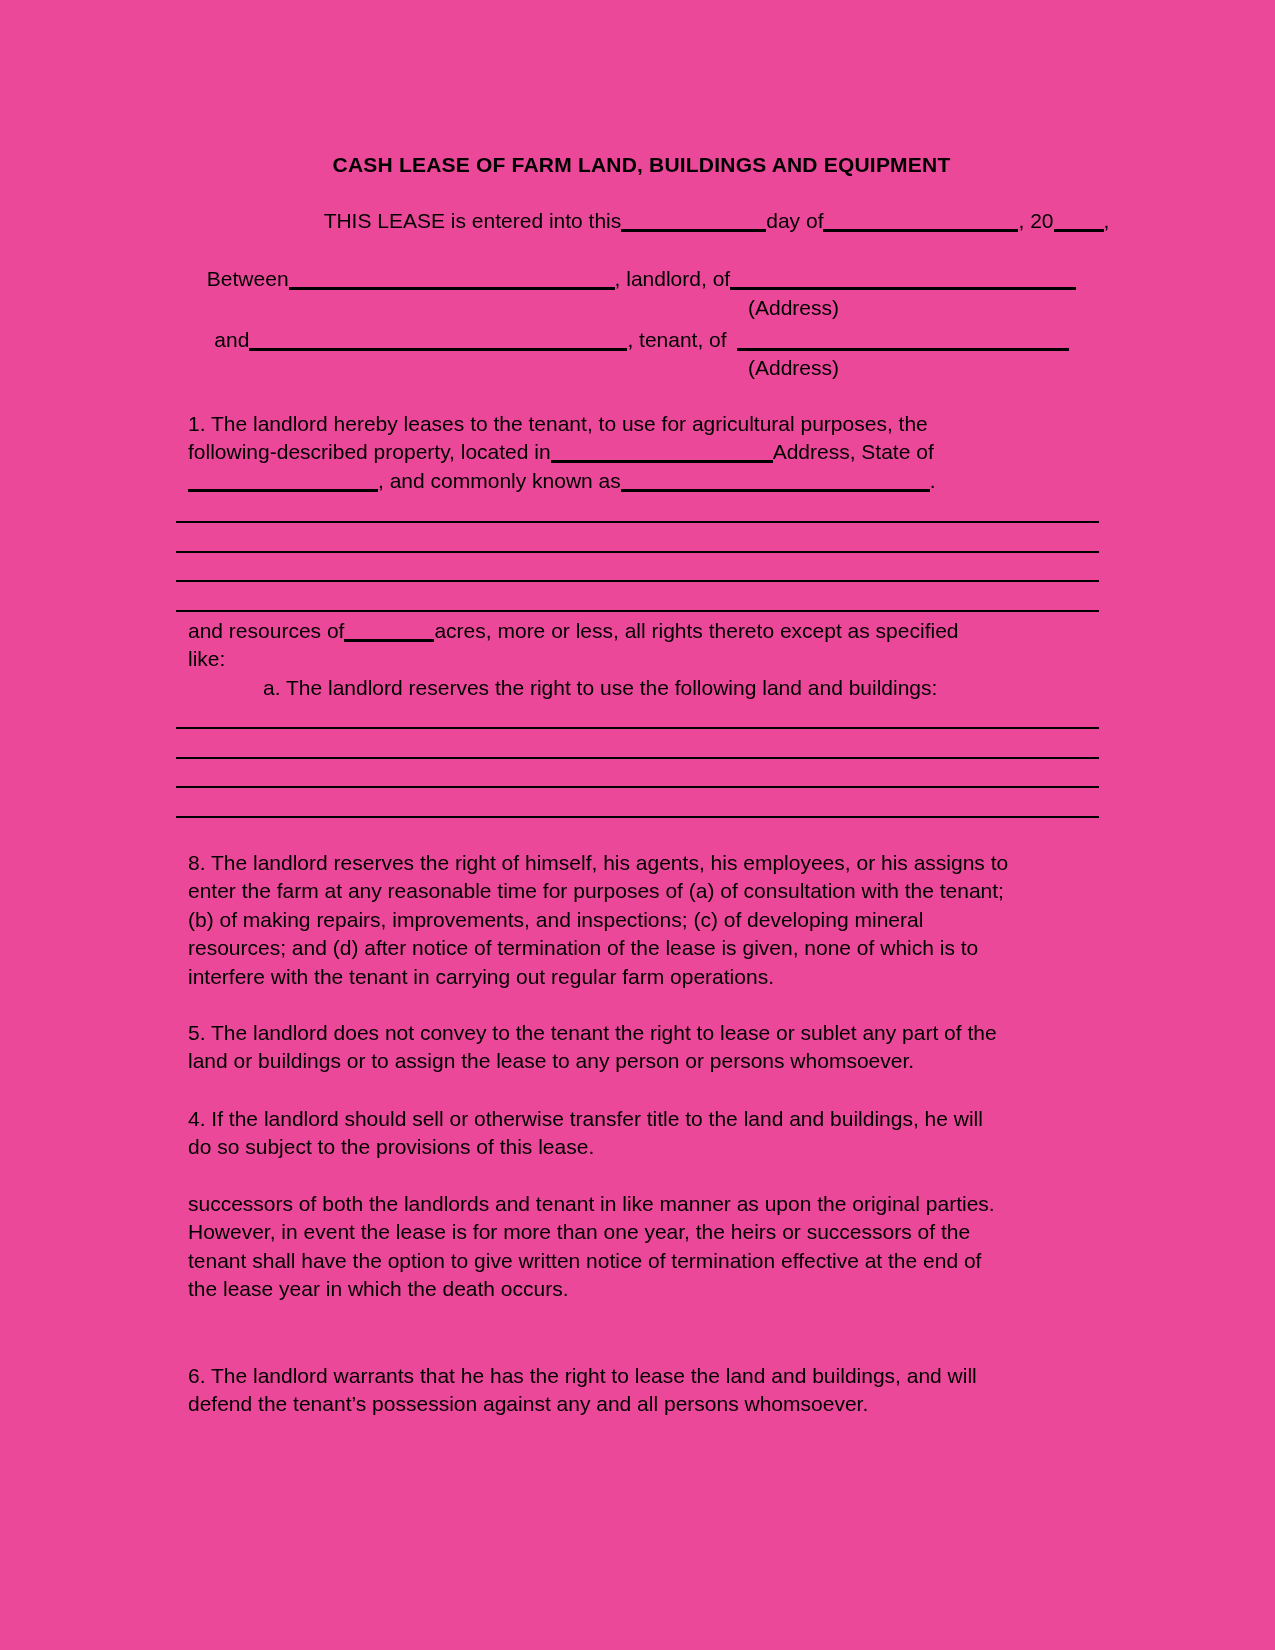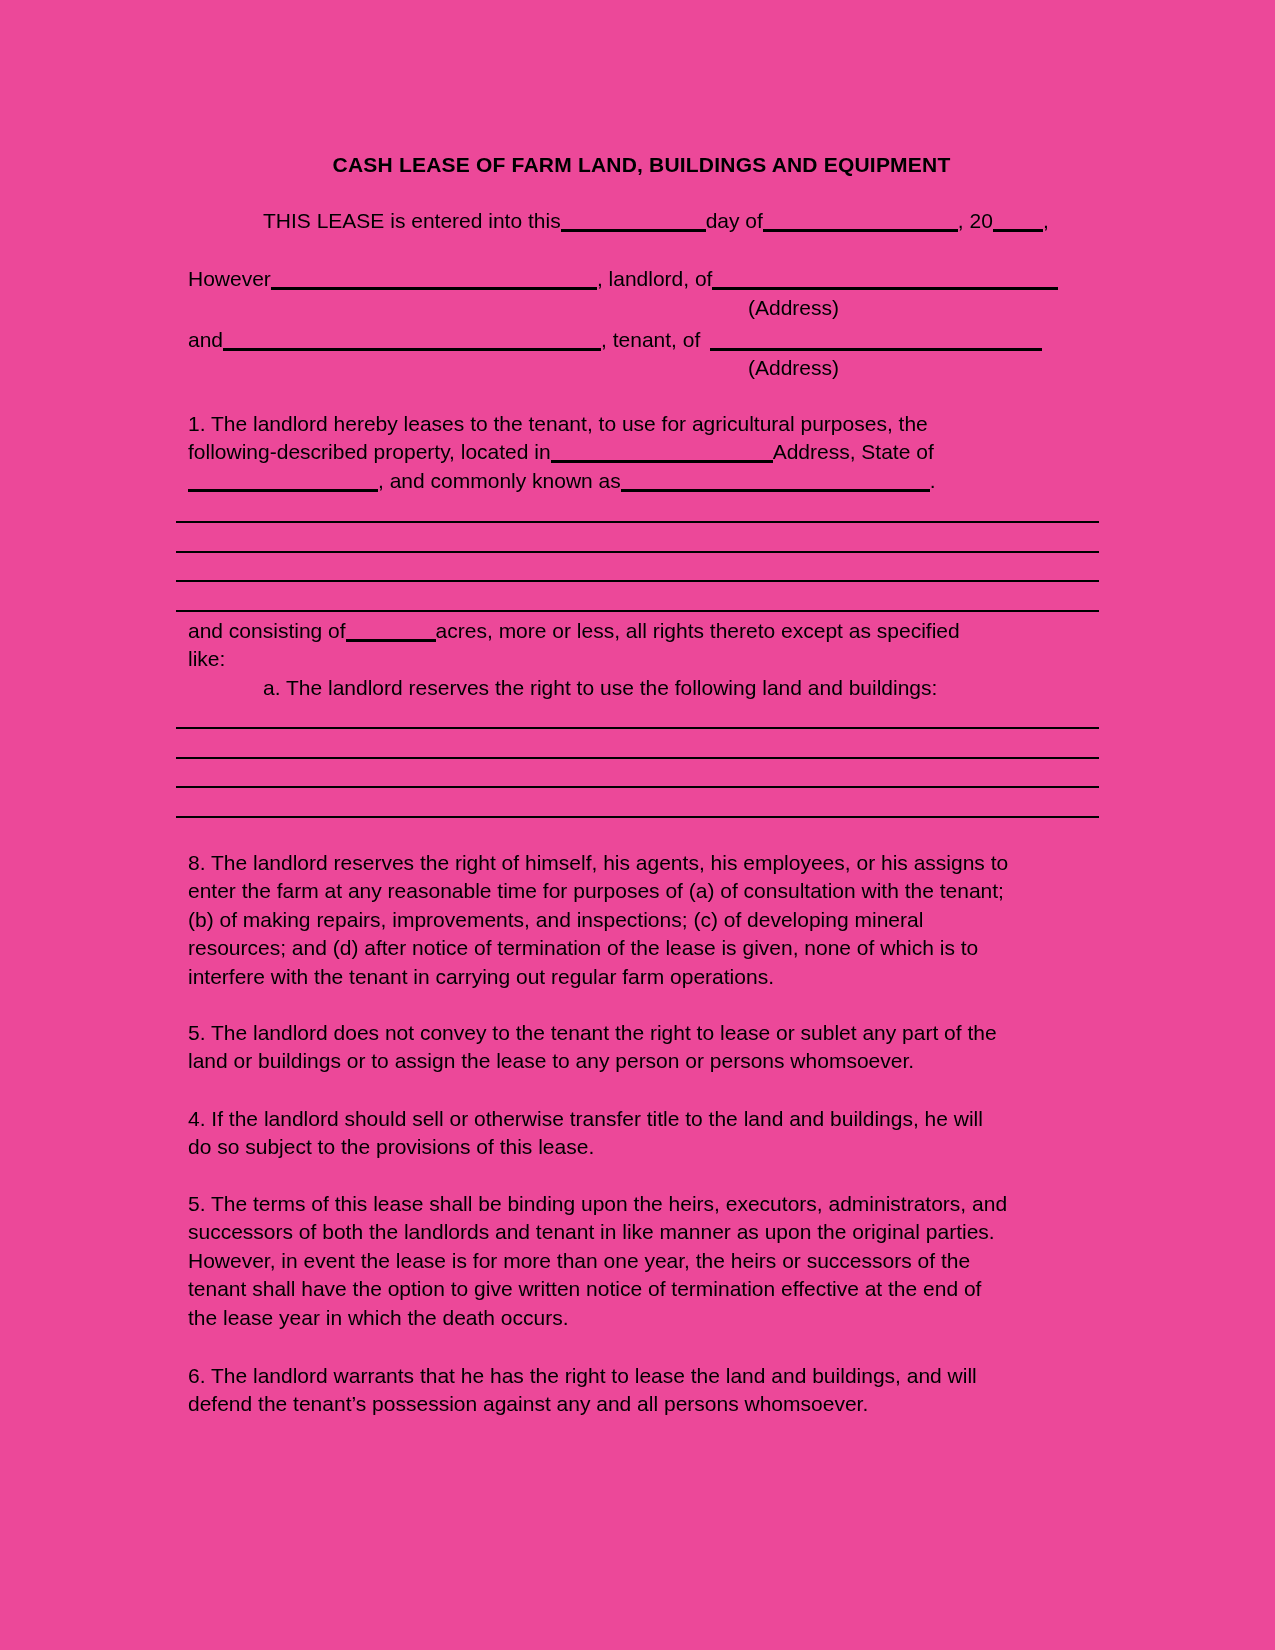--- a/index.html
+++ b/index.html
@@ -3,21 +3,21 @@
 <meta charset="utf-8">
 <style>
   html,body { margin:0; padding:0; background:#e8e8e8; }
   .page {
     position:relative; width:1275px; height:1650px; margin:0 auto;
     background:#ec4899; color:#000000;
     font-family:Liberation Sans, sans-serif;
     font-size:21px; line-height:28.4px;
   }
   .abs { position:absolute; left:188px; width:907px; }
-  .nowrap { white-space:nowrap; }
+  .nowrap { white-space:nowrap;text-align:center; }
   .title { font-weight:bold; text-align:center; letter-spacing:0.2px; }
   .indent { padding-left:75px; }
   .blank {
     display:inline-block; height:2px;
     border-bottom:3px solid #000; vertical-align:-4px;
   }
   .gap-left { margin-left:10px; }
   .ruled { position:absolute; left:176px; width:923px; }
   .rline { height:27.4px; border-bottom:2px solid #000; }
   .pline { white-space:nowrap; }
@@ -28,21 +28,21 @@
 
 <div class="page">
 
   <div class="abs title" style="top:151px">CASH LEASE OF FARM LAND, BUILDINGS AND EQUIPMENT</div>
 
   <div class="abs nowrap indent" style="top:207px">
     <span>THIS LEASE is entered into this</span><span class="blank" style="width:145px"></span><span>day of</span><span class="blank" style="width:195px"></span><span>, 20</span><span class="blank" style="width:50px"></span><span>,</span>
   </div>
 
   <div class="abs nowrap" style="top:265px">
-    <span>However</span><span class="blank" style="width:326px"></span><span>, landlord, of</span><span class="blank" style="width:346px"></span>
+    <span>Between</span><span class="blank" style="width:326px"></span><span>, landlord, of</span><span class="blank" style="width:346px"></span>
   </div>
 
   <div class="addr" style="top:294px">(Address)</div>
 
   <div class="abs nowrap" style="top:326px">
     <span>and</span><span class="blank" style="width:378px"></span><span>, tenant, of</span><span class="blank gap-left" style="width:332px"></span>
   </div>
 
   <div class="addr" style="top:354px">(Address)</div>
 
@@ -58,21 +58,21 @@
 
   <div class="ruled" style="top:494px">
     <div class="rline"></div>
     <div class="rline"></div>
     <div class="rline"></div>
     <div class="rline"></div>
   </div>
 
   <div class="abs" style="top:617px">
     <div class="pline">
-      <span>and consisting of</span><span class="blank" style="width:90px"></span><span>acres, more or less, all rights thereto except as specified</span>
+      <span>and resources of</span><span class="blank" style="width:90px"></span><span>acres, more or less, all rights thereto except as specified</span>
     </div>
     <div class="pline">like:</div>
     <div class="pline indent">a. The landlord reserves the right to use the following land and buildings:</div>
   </div>
 
   <div class="ruled" style="top:700px">
     <div class="rline"></div>
     <div class="rline"></div>
     <div class="rline"></div>
     <div class="rline"></div>
@@ -90,21 +90,20 @@
     <div class="pline">5. The landlord does not convey to the tenant the right to lease or sublet any part of the</div>
     <div class="pline">land or buildings or to assign the lease to any person or persons whomsoever.</div>
   </div>
 
   <div class="abs" style="top:1105px">
     <div class="pline">4. If the landlord should sell or otherwise transfer title to the land and buildings, he will</div>
     <div class="pline">do so subject to the provisions of this lease.</div>
   </div>
 
   <div class="abs" style="top:1190px">
-    <div class="pline">5. The terms of this lease shall be binding upon the heirs, executors, administrators, and</div>
     <div class="pline">successors of both the landlords and tenant in like manner as upon the original parties.</div>
     <div class="pline">However, in event the lease is for more than one year, the heirs or successors of the</div>
     <div class="pline">tenant shall have the option to give written notice of termination effective at the end of</div>
     <div class="pline">the lease year in which the death occurs.</div>
   </div>
 
   <div class="abs" style="top:1362px">
     <div class="pline">6. The landlord warrants that he has the right to lease the land and buildings, and will</div>
     <div class="pline">defend the tenant’s possession against any and all persons whomsoever.</div>
   </div>

